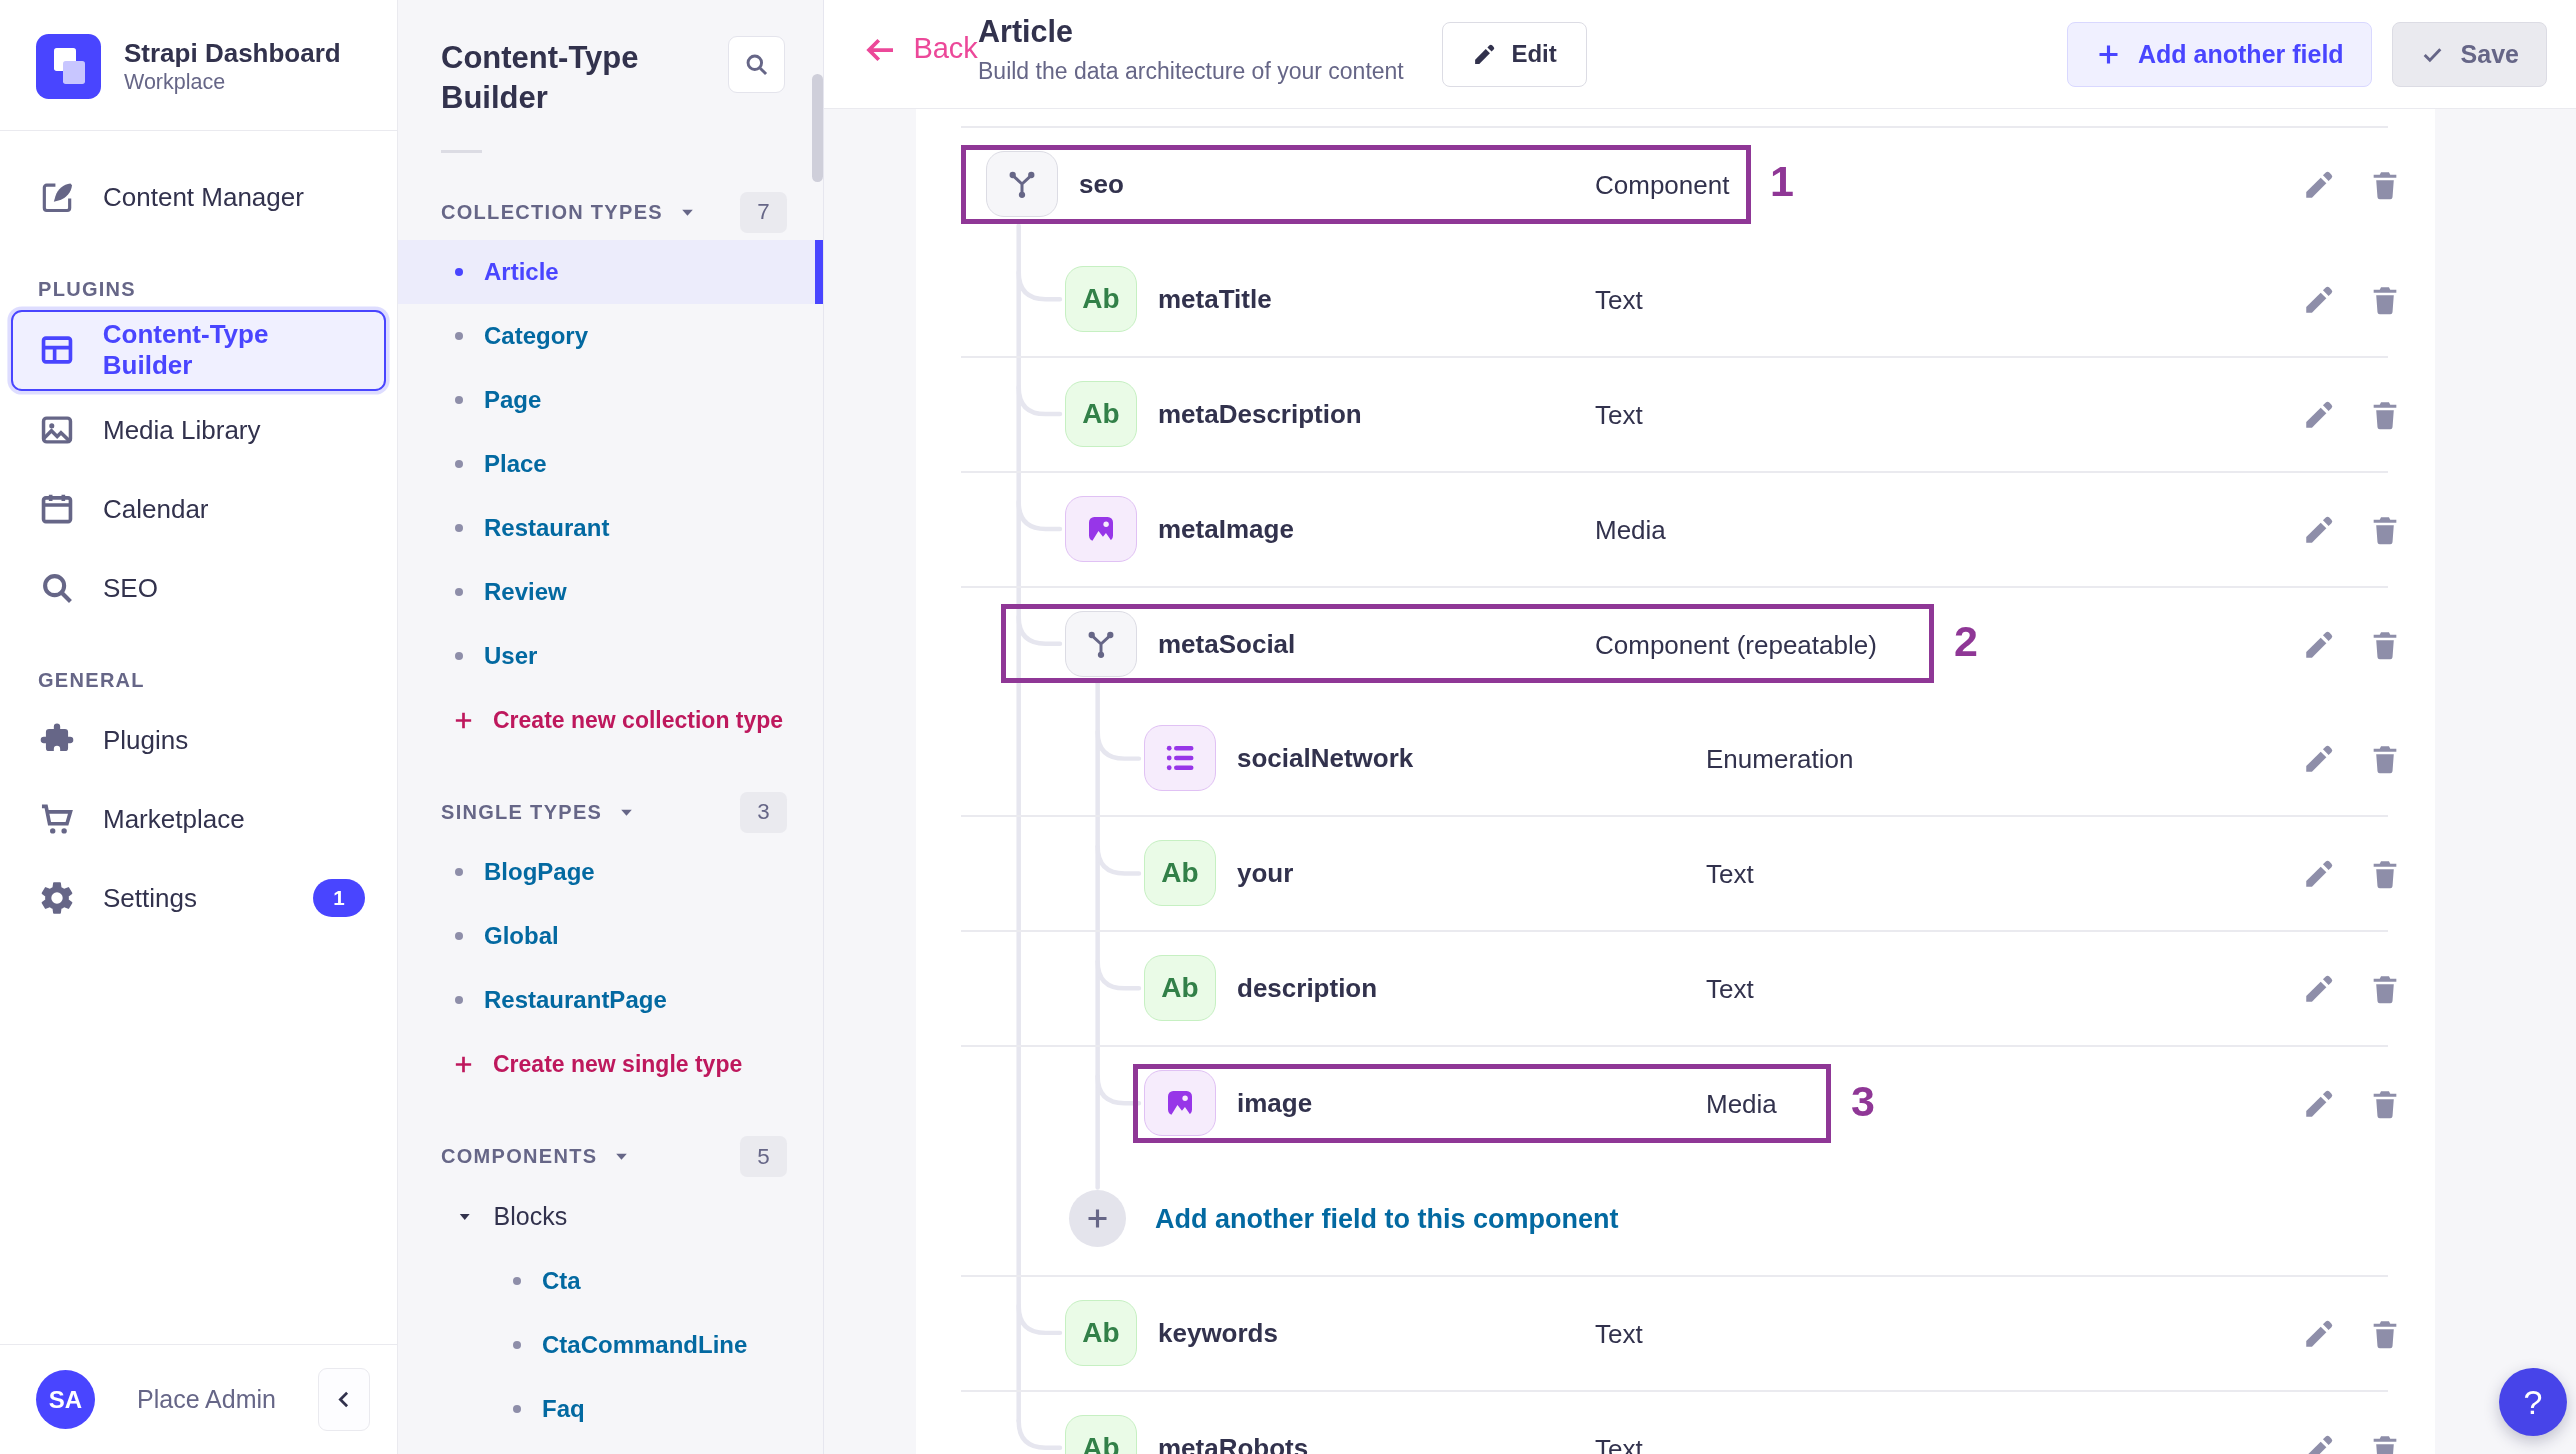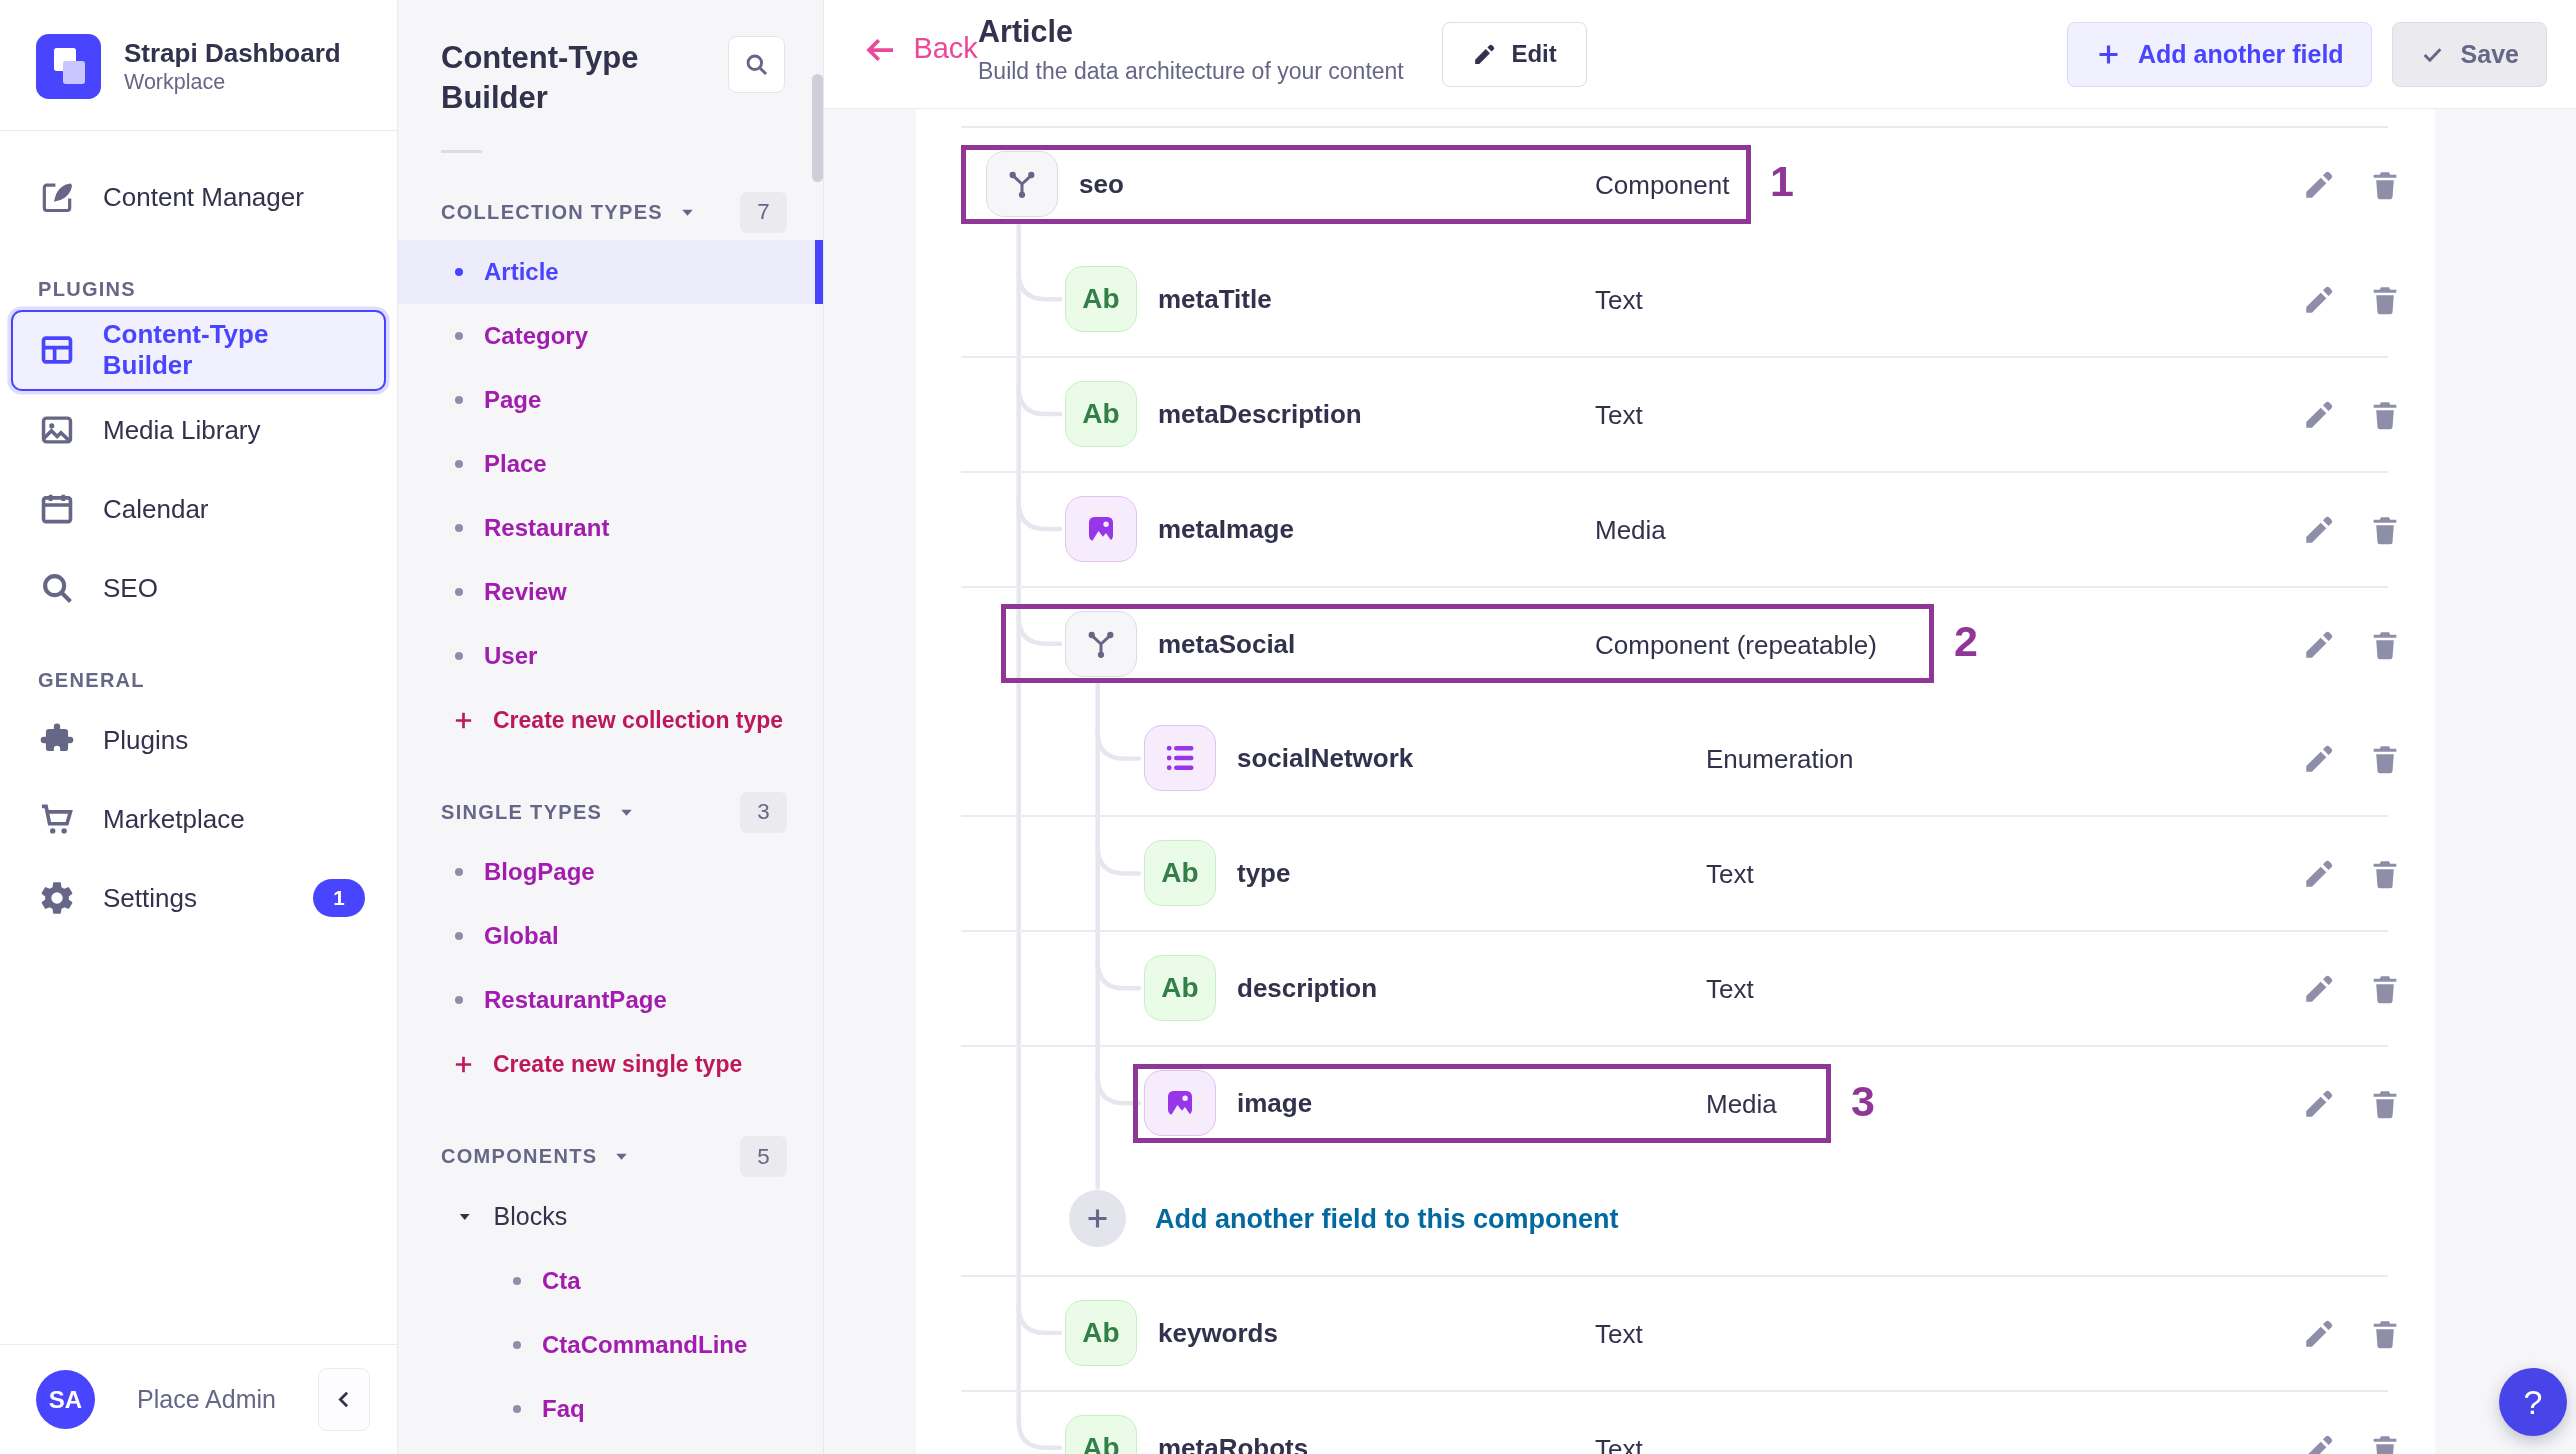--- a/index.html
+++ b/index.html
@@ -34,21 +34,21 @@
   .panel2 { position:absolute; left:398px; top:0; bottom:0; width:426px; background:#F6F6F9; border-right:1.8px solid #E6E6EF; }
   .p2-head { position:relative; padding:38px 36px 0 43px; }
   .p2-title { font-size:31px; font-weight:bold; color:#32324D; line-height:40px; width:251px; }
   .p2-search { position:absolute; right:38px; top:36px; width:57px; height:57px; background:#fff; border:1.8px solid #E4E4EC; border-radius:9px; display:flex; align-items:center; justify-content:center; color:#666687; cursor:pointer; }
   .p2-search svg { width:27px; height:27px; }
   .p2-mini-div { width:41px; height:2.7px; background:#DCDCE4; margin:32px 0 0 43px; }
   .p2-sec-head { display:flex; align-items:center; margin:39px 36px 7.2px 43px; }
   .p2-sec-label { font-size:20px; font-weight:bold; letter-spacing:1.3px; color:#666687; }
   .p2-caret { width:23px; height:23px; color:#666687; margin-left:12.6px; }
   .p2-count { margin-left:auto; min-width:47px; height:41px; border-radius:7.2px; background:#EAEAEF; color:#666687; font-size:22.4px; display:flex; align-items:center; justify-content:center; }
-  .p2-item { position:relative; display:flex; align-items:center; height:64px; padding-left:86px; font-size:24px; color:#a21caf; font-weight:bold; cursor:pointer; }
+  .p2-item { position:relative; display:flex; align-items:center; height:64px; padding-left:86px; font-size:24px; color:#0369a1; font-weight:bold; cursor:pointer; }
   .p2-item .bullet { position:absolute; left:57px; width:8px; height:8px; border-radius:50%; background:#8E8EA9; }
   .p2-item.active { background:#ECECFB; color:#4945FF; }
   .p2-item.active .bullet { background:#4945FF; }
   .p2-item.active .side-bar-ind { position:absolute; right:0; top:0; bottom:0; width:8px; background:#4945FF; }
   .p2-item.lvl2 { padding-left:144px; }
   .p2-item.lvl2 .bullet { left:115px; }
   .p2-action { display:flex; align-items:center; gap:18px; height:65px; padding-left:54px; color:#be185d; font-size:23px; font-weight:bold; cursor:pointer; }
   .p2-action svg { width:23px; height:23px; }
   .p2-group-head { display:flex; align-items:center; gap:18px; height:65px; padding-left:56px; font-size:25px; font-weight:normal; color:#32324D; cursor:pointer; }
   .p2-group-head svg { width:21.5px; height:21.5px; color:#32324D; }
@@ -521,21 +521,21 @@
             <svg viewBox="0 0 24 24" fill="currentColor">
               <path d="M9.2 3h5.6l.9 1.8H20v2.1H4V4.8h4.3L9.2 3z"></path>
               <path d="M5.8 8.6h12.4l-.9 12A1.6 1.6 0 0 1 15.7 22H8.3a1.6 1.6 0 0 1-1.6-1.4l-.9-12z"></path>
             </svg>
           </span>
         </div>
       </div>
       <div class="frow" style="top: 707px;">
         <div class="row-div"></div>
         <div class="f-iconbox ib-text" style="left: 228px;">Ab</div>
-        <div class="f-name" style="left: 321px;">type</div>
+        <div class="f-name" style="left: 321px;">your</div>
         <div class="f-type" style="left: 790px;">Text</div>
         <div class="row-actions">
           <span class="act">
             <svg viewBox="0 0 24 24" fill="currentColor">
               <path d="M13.2 6.8l4 4L7 21H3v-4L13.2 6.8z"></path>
               <path d="M14.8 5.2l2-2a1.8 1.8 0 0 1 2.5 0l1.5 1.5a1.8 1.8 0 0 1 0 2.5l-2 2-4-4z"></path>
             </svg>
           </span>
           <span class="act">
             <svg viewBox="0 0 24 24" fill="currentColor">

